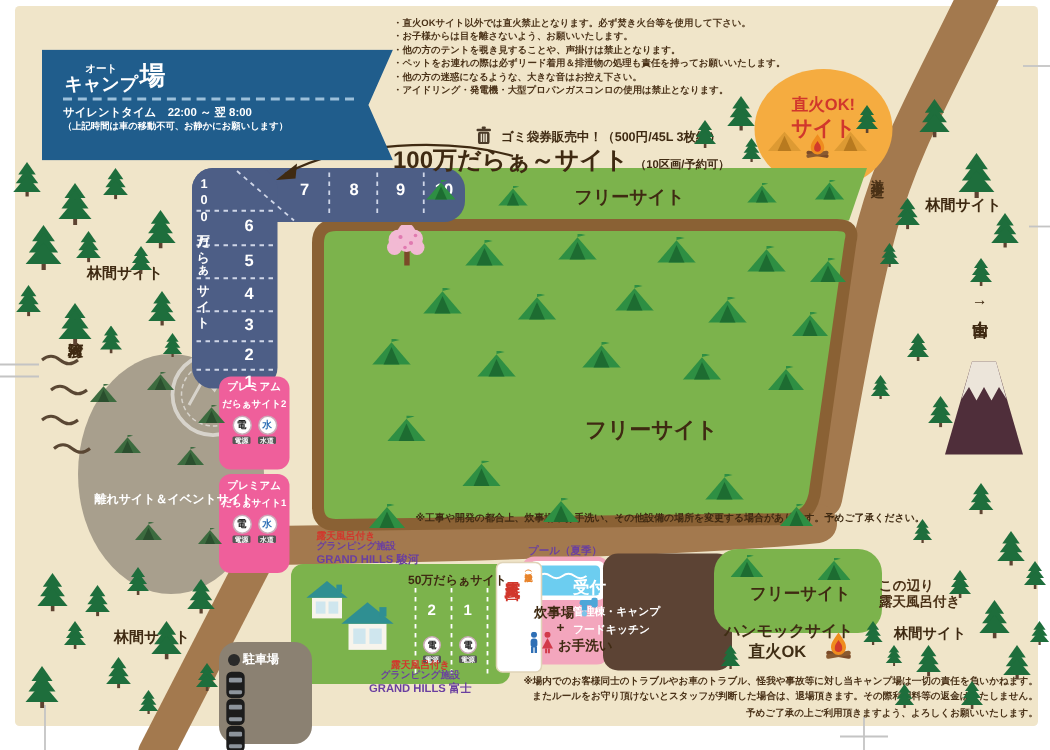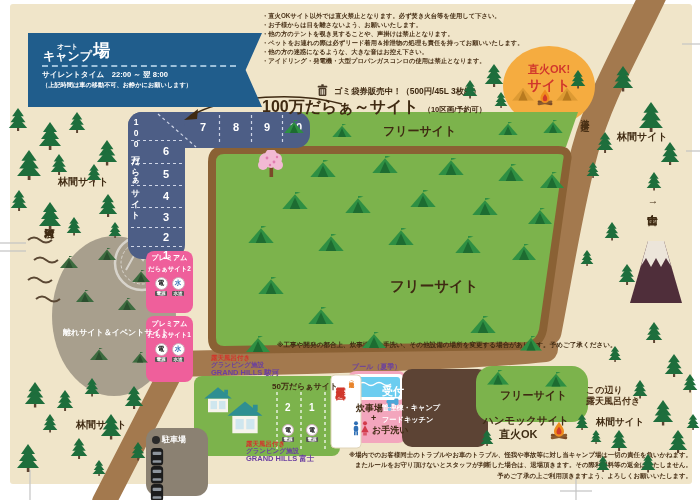--- a/index.html
+++ b/index.html
@@ -341,21 +341,21 @@
   <div class="abs" style="left:586px;top:385px;line-height:1.25;">
     <div class="b" style="font-size:9px;color:#4a3116;">この辺り</div>
     <div class="b" style="font-size:9px;color:#4a3116;">露天風呂付き</div>
   </div>
 
   <div class="abs" style="left:152px;top:434px;display:flex;align-items:center;">
     <span style="width:8px;height:8px;border-radius:50%;background:#2a2a2a;display:inline-block;margin-right:2px;"></span>
     <span class="b wht" style="font-size:8px;">駐車場</span>
   </div>
 
-  <div class="abs" style="left:246px;top:440px;line-height:1.15;">
+  <div class="abs" style="left:246px;top:440px;line-height:1.15;text-align:center;">
     <div class="b red" style="font-size:6.5px;">露天風呂付き</div>
     <div class="b purp" style="font-size:6.5px;">グランピング施設</div>
     <div class="b purp" style="font-size:7.5px;">GRAND HILLS 富士</div>
   </div>
 
   <div id="disclaimer-list" class="abs" style="left:300px;top:450px;width:392px;">
       <div class="discl">※場内でのお客様同士のトラブルやお車のトラブル、怪我や事故等に対し当キャンプ場は一切の責任を負いかねます。</div>
       <div class="discl">またルールをお守り頂けないとスタッフが判断した場合は、退場頂きます。その際利用料等の返金はいたしません。</div>
       <div class="discl">予めご了承の上ご利用頂きますよう、よろしくお願いいたします。</div>
     </div>

